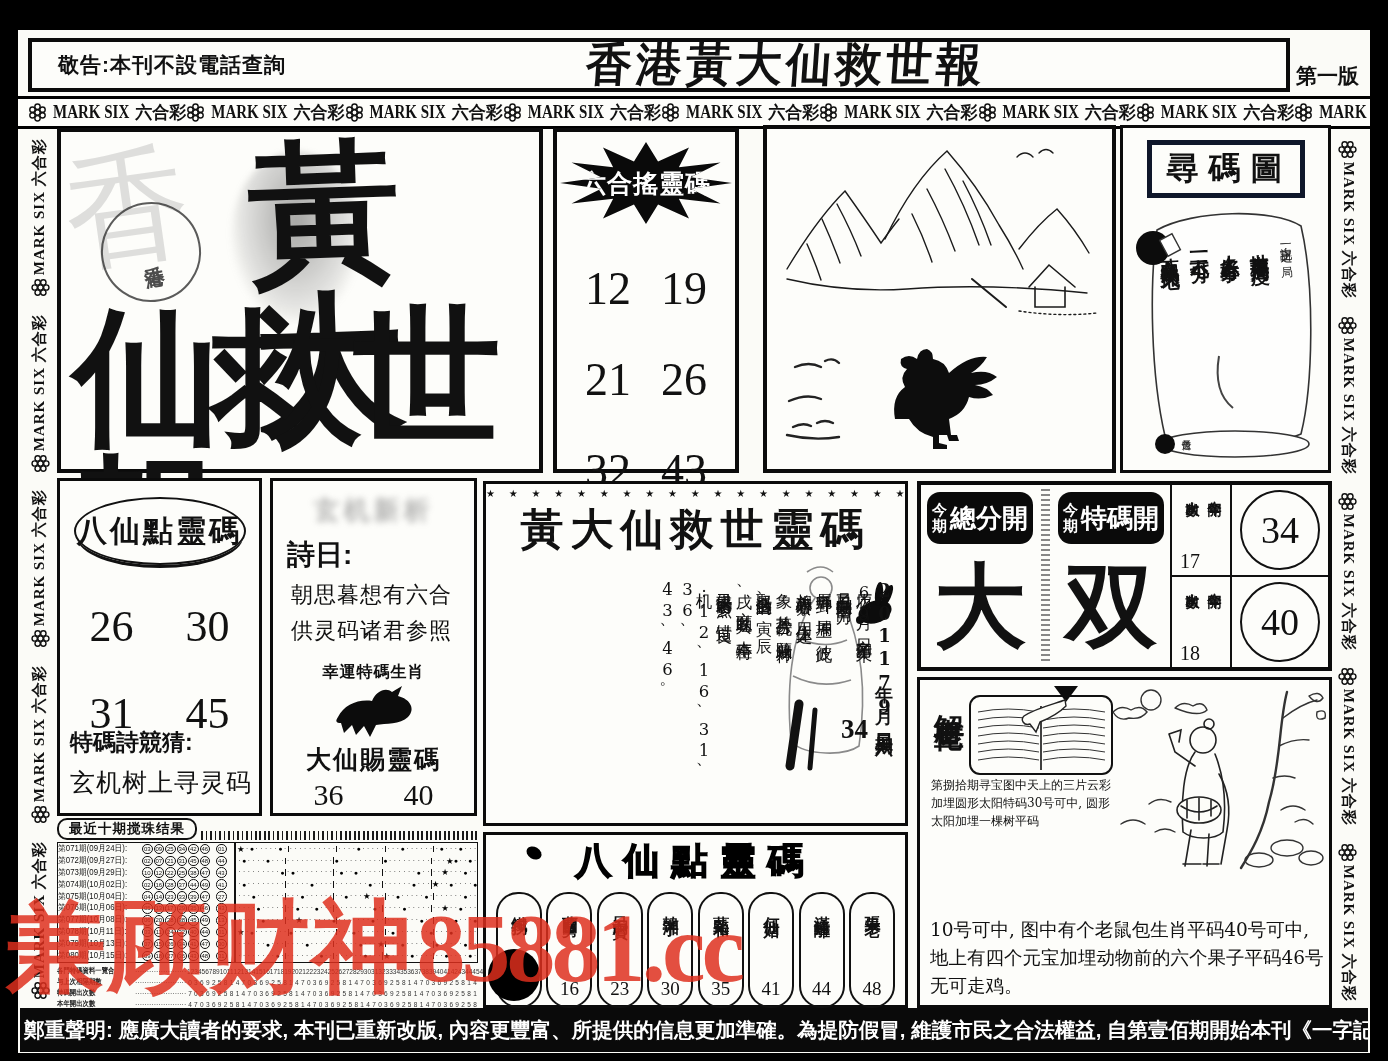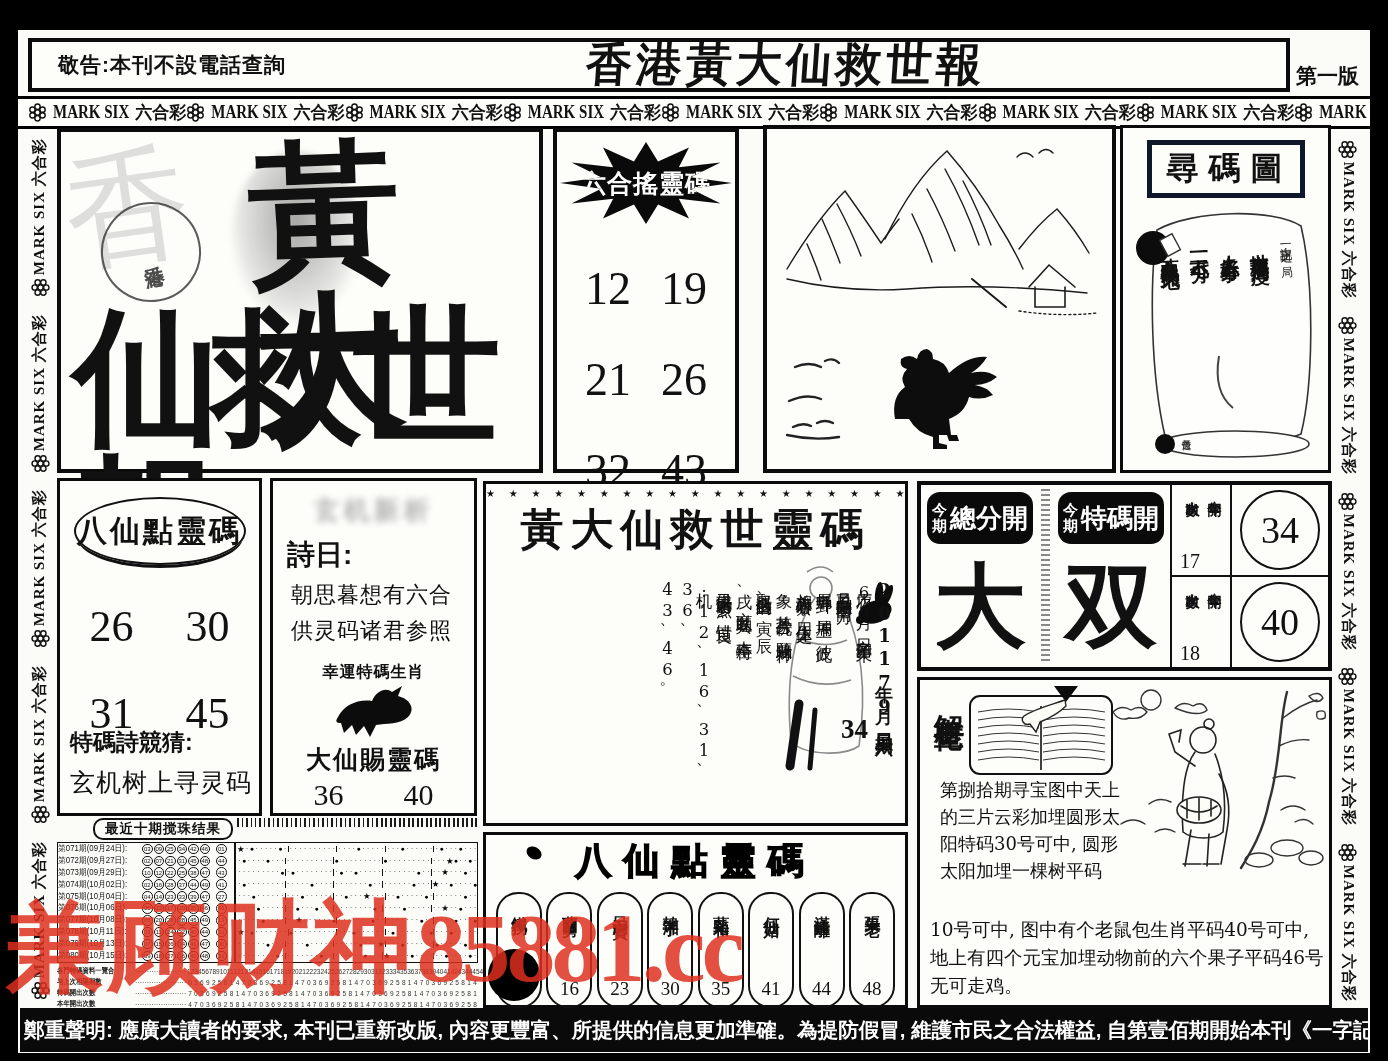--- a/index.html
+++ b/index.html
@@ -115,27 +115,27 @@
   .kp-lab .cnt{position:absolute;bottom:2px;left:8px;font-size:20px;font-family:"Liberation Serif",serif;}
   .kp-circle{flex:1;display:flex;align-items:center;justify-content:center;}
   .kp-circle .c{width:76px;height:76px;border:2px solid #111;border-radius:50%;display:flex;align-items:center;
     justify-content:center;font-size:38px;font-family:"Liberation Serif",serif;}
   
   #boxH{left:899px;top:647px;width:415px;height:331px;}
   #jh-title{position:absolute;left:8px;top:10px;writing-mode:vertical-rl;text-orientation:upright;
     font-size:30px;font-weight:900;letter-spacing:4px;}
   #jh-book{position:absolute;left:46px;top:6px;}
   #jh-scene{position:absolute;right:2px;top:2px;}
-  #jh-para1{position:absolute;left:20px;top:96px;width:188px;font-size:18px;line-height:1.5;
+  #jh-para1{position:absolute;left:11px;top:96px;width:188px;font-size:12px;line-height:1.5;
     font-family:"DejaVu Serif",serif;}
   #jh-para2{position:absolute;left:10px;top:236px;width:396px;font-size:18.5px;line-height:1.5;
     font-family:"DejaVu Serif",serif;}
   
   #boxI{position:absolute;left:39px;top:788px;width:421px;height:192px;}
-  #res-tabrow{display:flex;align-items:flex-start;margin-left:36px;}
+  #res-tabrow{display:flex;align-items:flex-end;}
   #res-tab{border:2px solid #111;border-radius:10px;padding:0px 10px;font-size:13.5px;font-weight:900;
     letter-spacing:1px;white-space:nowrap;}
   #res-hatch{flex:1;height:9px;margin-left:4px;background:repeating-linear-gradient(90deg,#1a1a1a 0 1.5px,transparent 1.5px 4.5px);}
   #res-table{border:1.5px solid #111;margin-top:2px;}
   .rrow{display:flex;align-items:center;height:11.9px;}
   .rlabel{width:84px;font-size:8.5px;white-space:nowrap;transform:scaleX(.92);transform-origin:left;flex:none;}
   .balls{display:flex;align-items:center;gap:1px;flex:none;width:92px;}
   .ball{width:10.5px;height:10.5px;border:1px solid #111;border-radius:50%;display:inline-flex;align-items:center;
     justify-content:center;font-size:6px;box-sizing:border-box;flex:none;}
   .ball.sp{margin-left:5px;}

